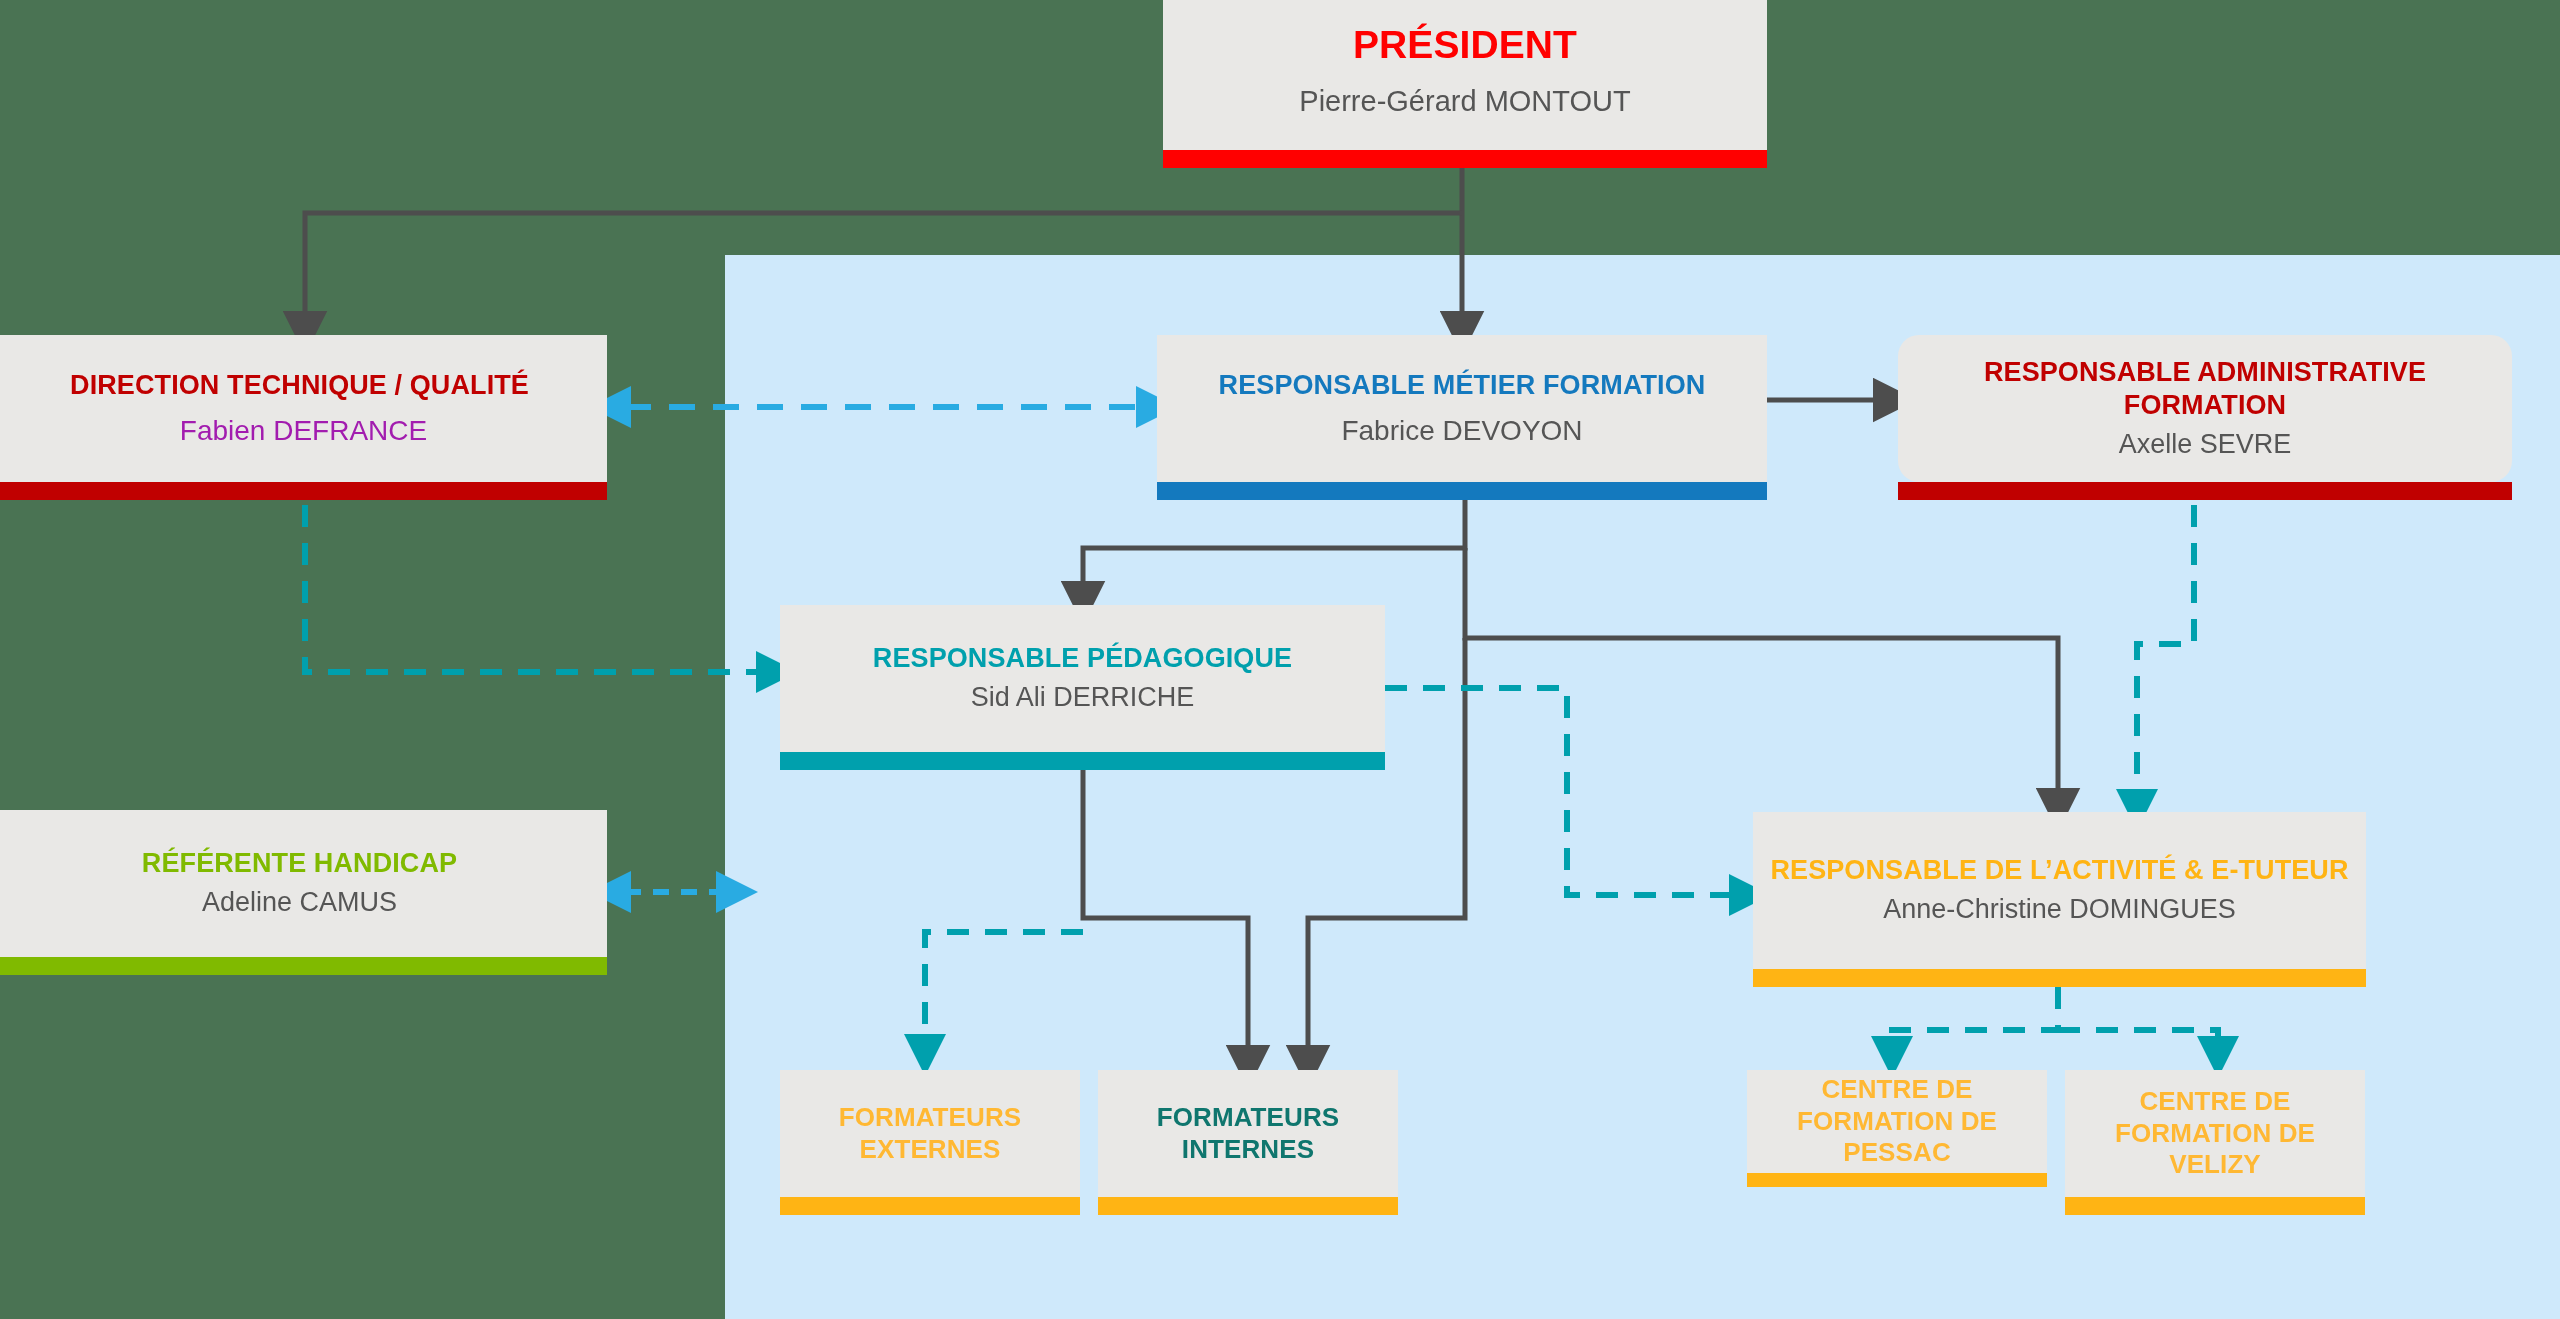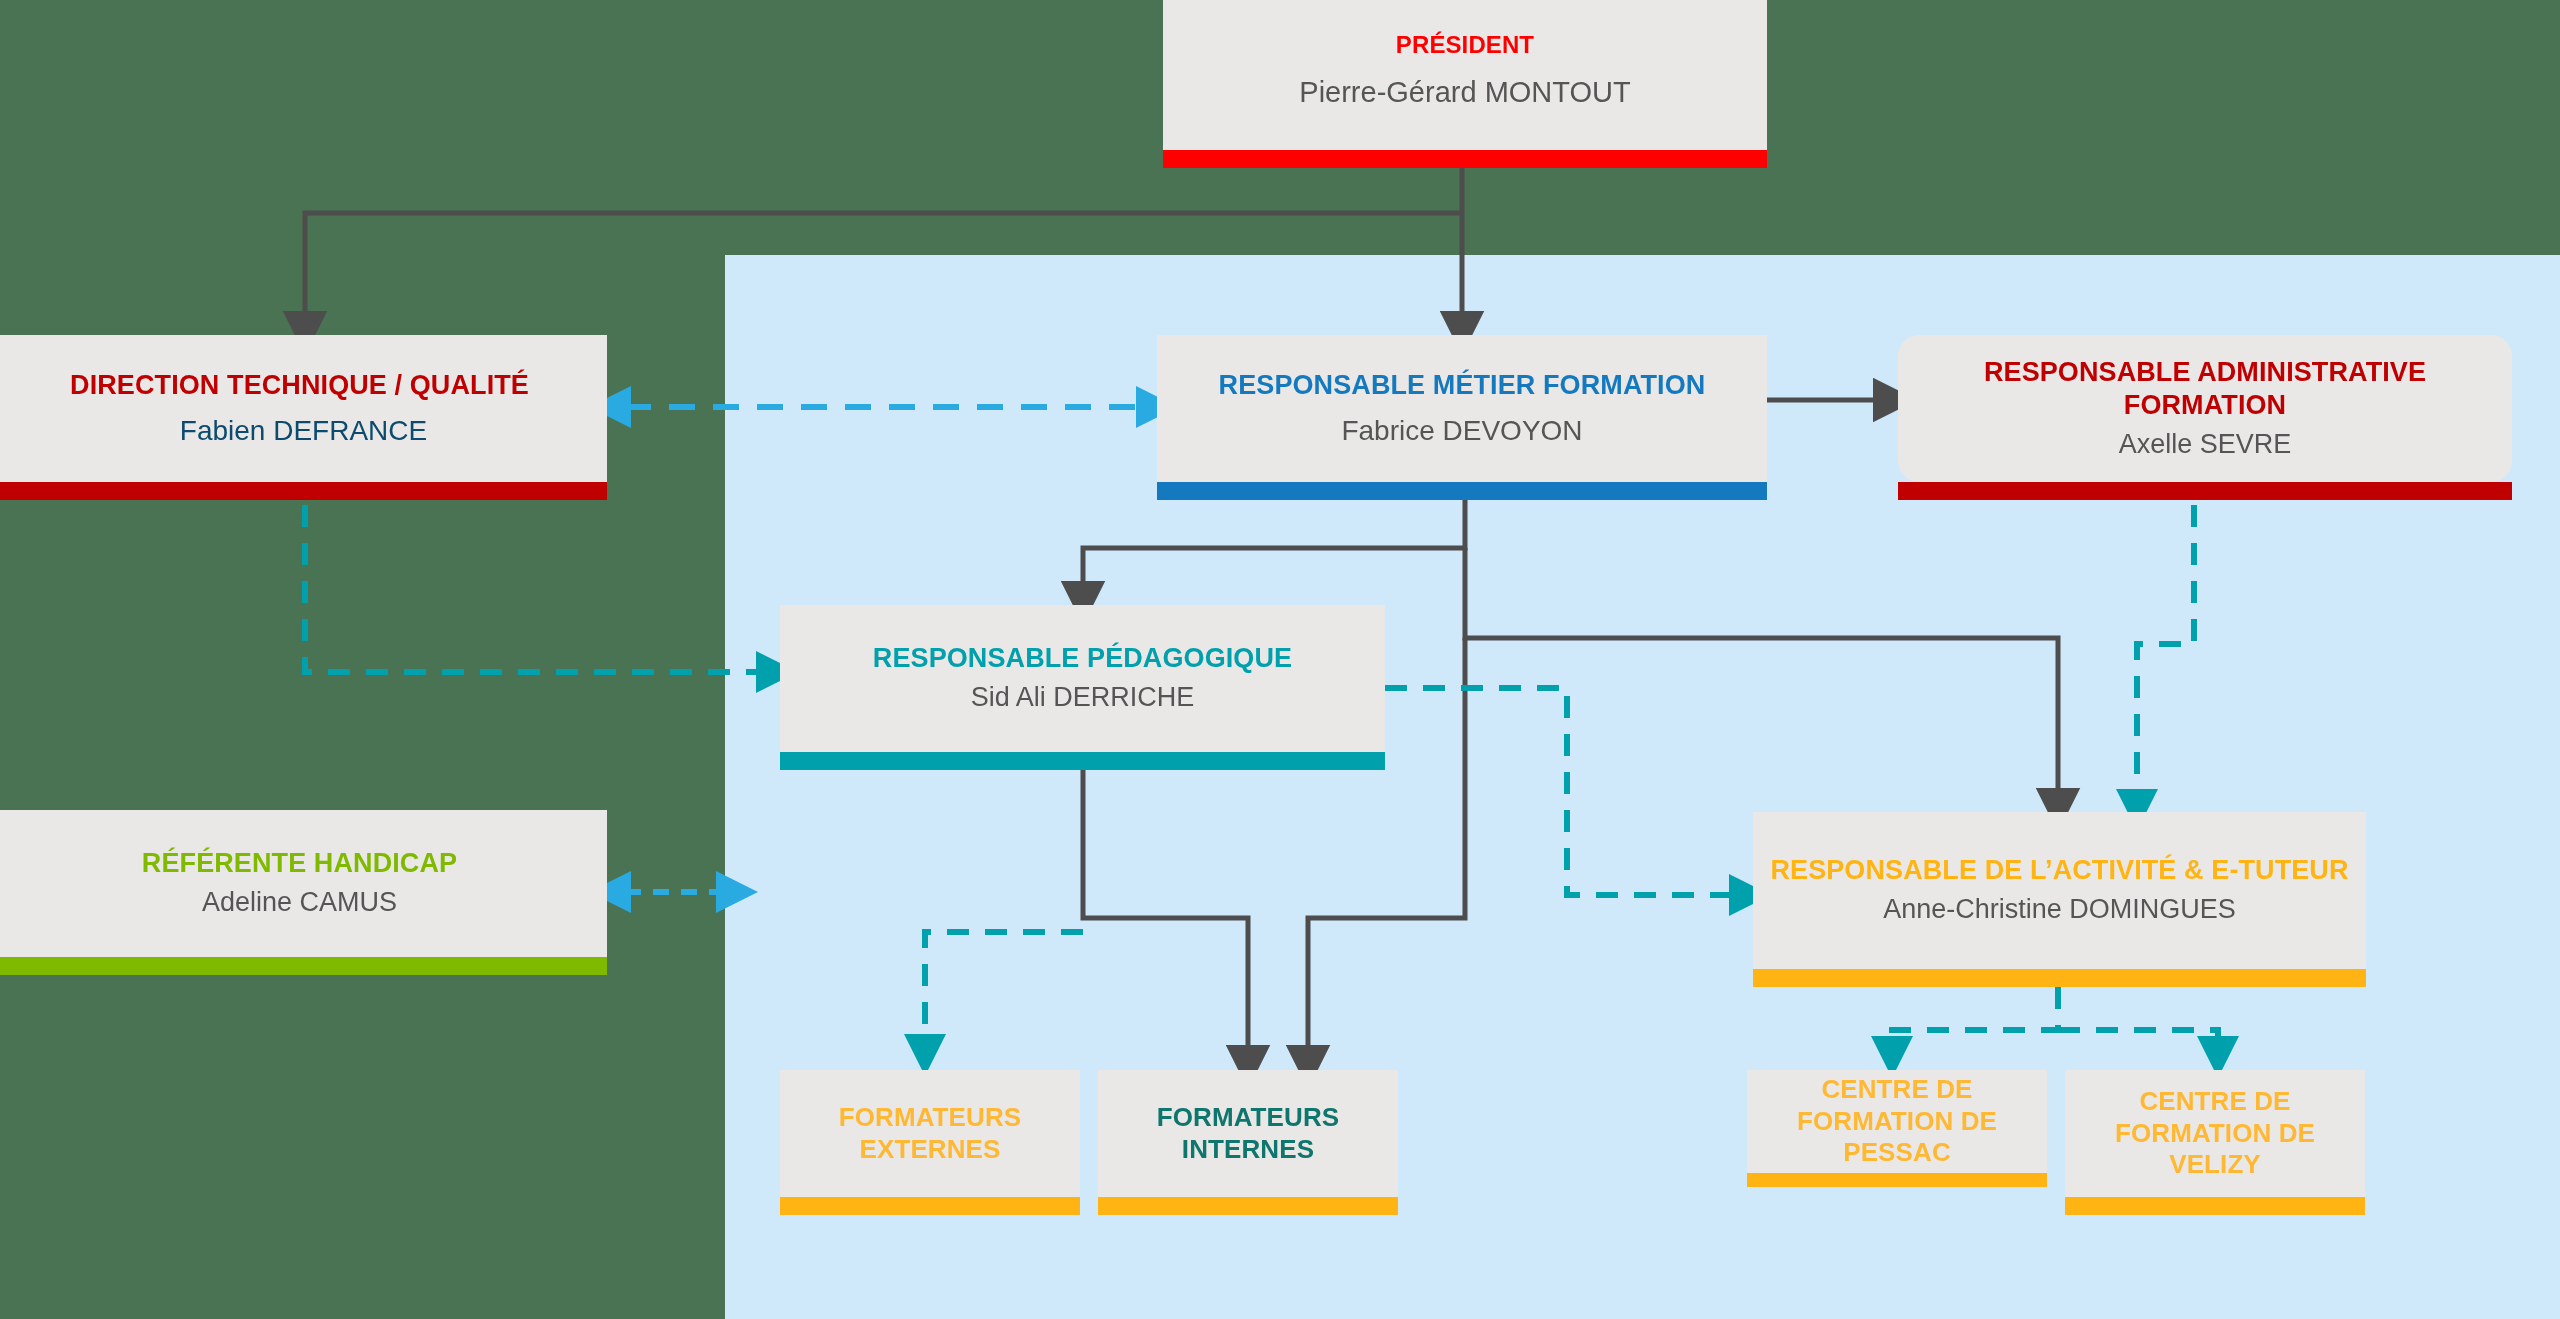--- a/index.html
+++ b/index.html
@@ -7,21 +7,21 @@
   #canvas{position:relative;width:2560px;height:1319px;background:#4a7353;}
   #panel{position:absolute;background:#cfe9fb;}
   #wires{position:absolute;left:0;top:0;width:2560px;height:1319px;pointer-events:none;}
   .node{position:absolute;box-sizing:border-box;display:flex;flex-direction:column;
         align-items:stretch;justify-content:flex-start;}
   .node .body{flex:1;background:#e9e8e6;display:flex;flex-direction:column;
         align-items:center;justify-content:center;text-align:center;padding:4px 10px;box-sizing:border-box;}
   .node .bar{height:18px;width:100%;}
   .title{font-weight:bold;line-height:1.22;letter-spacing:.1px;}
   .person{color:#555555;line-height:1.25;}
-  .t-lg{font-size:24px;}
+  .t-lg{font-size:39px;}
   .t-md{font-size:27px;}
   .t-sm{font-size:26px;}
   .p-lg{font-size:29px;margin-top:14px;}
   .p-md{font-size:28px;margin-top:12px;}
   .p-sm{font-size:27px;margin-top:6px;}
 </style>
 </head>
 <body>
 
 <div id="canvas" style="width: 2560px; height: 1319px; background: rgb(74, 115, 83);">
@@ -78,21 +78,21 @@
     <div class="body" style="background: rgb(233, 232, 230);">
       <div class="title t-lg" style="color: rgb(255, 0, 0);">PRÉSIDENT</div>
       <div class="person p-lg" style="color: rgb(85, 85, 85);">Pierre-Gérard MONTOUT</div>
     </div>
     <div class="bar" style="background: rgb(255, 0, 0);"></div>
   </div>
 
   <div class="node" style="left: -8px; top: 335px; width: 615px; height: 165px;">
     <div class="body" style="background: rgb(233, 232, 230);">
       <div class="title t-md" style="color: rgb(192, 0, 0);">DIRECTION TECHNIQUE / QUALITÉ</div>
-      <div class="person p-md" style="color: #0c4a6e; margin-left: 8px;">Fabien DEFRANCE</div>
+      <div class="person p-md" style="color: #a21caf; margin-left: 8px;">Fabien DEFRANCE</div>
     </div>
     <div class="bar" style="background: rgb(192, 0, 0);"></div>
   </div>
 
   <div class="node" style="left: 1157px; top: 335px; width: 610px; height: 165px;">
     <div class="body" style="background: rgb(233, 232, 230);">
       <div class="title t-md" style="color: rgb(20, 121, 190);">RESPONSABLE MÉTIER FORMATION</div>
       <div class="person p-md" style="color: rgb(85, 85, 85);">Fabrice DEVOYON</div>
     </div>
     <div class="bar" style="background: rgb(20, 121, 190);"></div>

